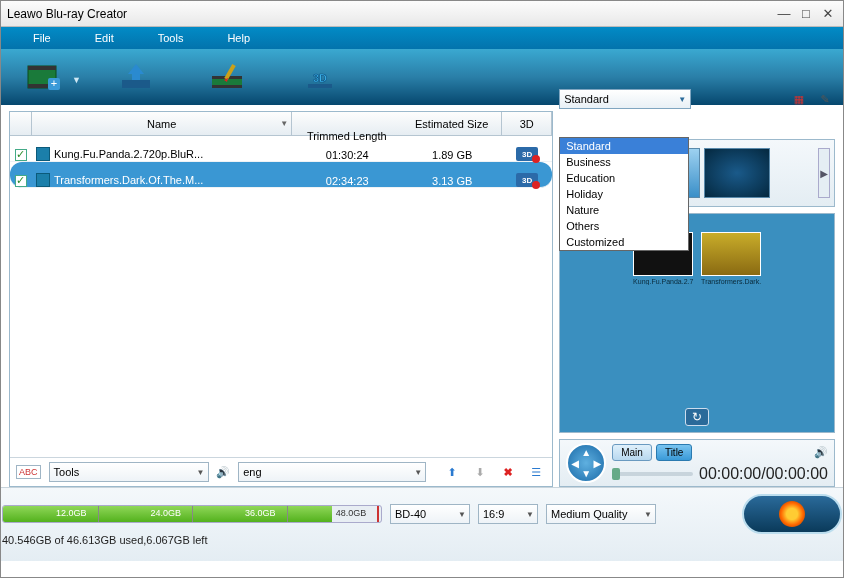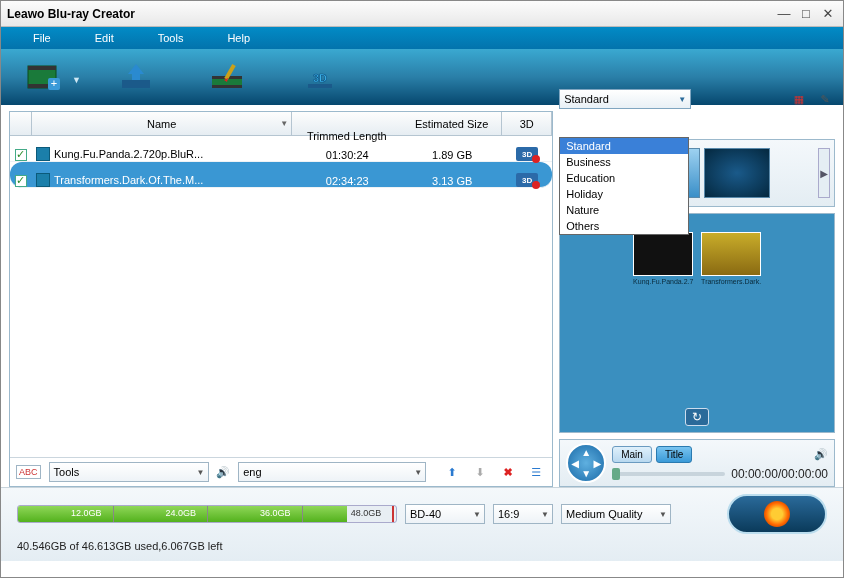--- a/index.html
+++ b/index.html
@@ -1,18 +1,18 @@
 <!DOCTYPE html>
 <html><head>
 <meta charset="utf-8">
 <style>
 * { box-sizing: border-box; margin: 0; padding: 0; font-family: Tahoma, Arial, sans-serif; font-size: 11px; }
 body { background: #fff; width: 844px; height: 578px; overflow: hidden; border: 1px solid #888; }
 .titlebar { height: 26px; background: linear-gradient(#fcfcfc,#e8e8e8); display: flex; align-items: center; padding: 0 6px; border-bottom: 1px solid #bbb; }
-.titlebar .title { font-weight: bold; font-size: 12px; }
+.titlebar .title { font-weight: normal; font-size: 12px; }
 .titlebar .spacer { flex: 1; }
 .titlebar .winbtn { width: 18px; height: 16px; margin-left: 4px; text-align: center; cursor: pointer; font-size: 13px; color: #444; }
 .menubar { height: 22px; background: linear-gradient(#028bc6,#0373ac); display: flex; align-items: center; padding: 0 10px; color: #fff; }
 .menubar .mitem { padding: 0 22px; cursor: pointer; }
 .toolbar { height: 56px; background: linear-gradient(#3aa9d1,#2a7fa8 50%,#06476e); display: flex; align-items: center; padding: 0 16px; gap: 38px; }
 .toolbar .tbtn { width: 54px; height: 40px; display: flex; align-items: center; justify-content: center; cursor: pointer; position: relative; }
 .tbtn svg { width: 36px; height: 30px; }
 .tbtn .chev { position: absolute; right: -10px; top: 18px; color: #cfe8f5; font-size: 9px; }
 .content { display: flex; height: 382px; padding: 6px 8px 0 8px; gap: 6px; }
 .leftpane { flex: 1; display: flex; flex-direction: column; border: 1px solid #9cb9cc; background: #fff; }
@@ -54,22 +54,22 @@
 .pth .cap{font-size:7px;color:#0a2a3a;margin-top:2px;white-space:nowrap;overflow:hidden;}
 .repeat{position:absolute;bottom:6px;right:50%;transform:translateX(50%);width:24px;height:18px;background:#2a6a9a;border:1px solid #cde;border-radius:3px;display:flex;align-items:center;justify-content:center;color:#fff;font-size:12px;}
 .controlbar{border:1px solid #9cb9cc;background:linear-gradient(#f4f8fb,#e4edf3);height:48px;display:flex;align-items:center;padding:0 6px;gap:6px;}
 .navcircle{width:40px;height:40px;border-radius:50%;background:radial-gradient(#5fb0e0,#1a6aa8);border:2px solid #fff;position:relative;cursor:pointer;}
 .navcircle span{position:absolute;color:#fff;font-size:10px;}
 .navcircle .u{top:2px;left:50%;transform:translateX(-50%);} .navcircle .d{bottom:2px;left:50%;transform:translateX(-50%);} .navcircle .l{left:3px;top:50%;transform:translateY(-50%);} .navcircle .r{right:3px;top:50%;transform:translateY(-50%);}
 .pill{padding:2px 8px;border-radius:3px;border:1px solid #6a9ac0;background:linear-gradient(#dff0fb,#b8d8ef);cursor:pointer;font-size:10px;}
 .pill.act{background:linear-gradient(#79c4f0,#3a9ad8);border-color:#2a7ab0;}
 .slider{flex:1;height:4px;background:#c8d4dc;border-radius:2px;position:relative;}
 .slider .knob{position:absolute;left:0;top:-4px;width:8px;height:12px;background:#6a8;border-radius:2px;}
-.timecode{font-size:12px;color:#222;white-space:nowrap;}
-.bottom{height:74px;padding:6px 16px;background:linear-gradient(#f4f8fb,#e4edf3);border-top:1px solid #c8d4dc;display:flex;flex-direction:column;gap:6px;}
+.timecode{font-size:16px;color:#222;white-space:nowrap;}
+.bottom{height:74px;padding:6px 1px;background:linear-gradient(#f4f8fb,#e4edf3);border-top:1px solid #c8d4dc;display:flex;flex-direction:column;}
 .brow{display:flex;align-items:center;gap:8px;}
 .sizebar{flex:0 0 380px;height:18px;border:1px solid #aac;background:#e8eef3;position:relative;border-radius:3px;overflow:hidden;}
 .sizebar .fill{position:absolute;left:0;top:0;height:100%;background:linear-gradient(#8fd758,#53b11d);}
 .sizebar .tick{position:absolute;top:0;height:100%;width:1px;background:#888;}
 .sizebar .tl{position:absolute;top:2px;font-size:9px;color:#fff;}
 .burnbtn{width:100px;height:40px;border-radius:20px;background:linear-gradient(#2a6a9a,#0a3a5a);border:2px solid #bde;display:flex;align-items:center;justify-content:center;cursor:pointer;margin-left:auto;}
 .burnbtn .flame{width:26px;height:26px;border-radius:50%;background:radial-gradient(#ffcc33 30%,#ff6600 60%,#883300);}
 .statline{font-size:11px;color:#222;}
 </style>
 </head>
@@ -196,20 +196,21 @@
       </div>
     </div>
     <div class="themerow">
       <div class="dropdown">
         <div class="ditem sel">Standard</div>
         <div class="ditem">Business</div>
         <div class="ditem">Education</div>
         <div class="ditem">Holiday</div>
         <div class="ditem">Nature</div>
         <div class="ditem">Others</div>
+        <div class="ditem">Customized</div>
       </div>
       <div class="themestrip">
         <div class="thumbs">
           <div class="thumb"></div>
           <div class="thumb" style="background:linear-gradient(#9dd1f0,#3a8fc8);"></div>
           <div class="thumb" style="background:radial-gradient(#1a5a8a,#04283f);"></div>
         </div>
         <div class="nav">▶</div>
       </div>
     </div>

